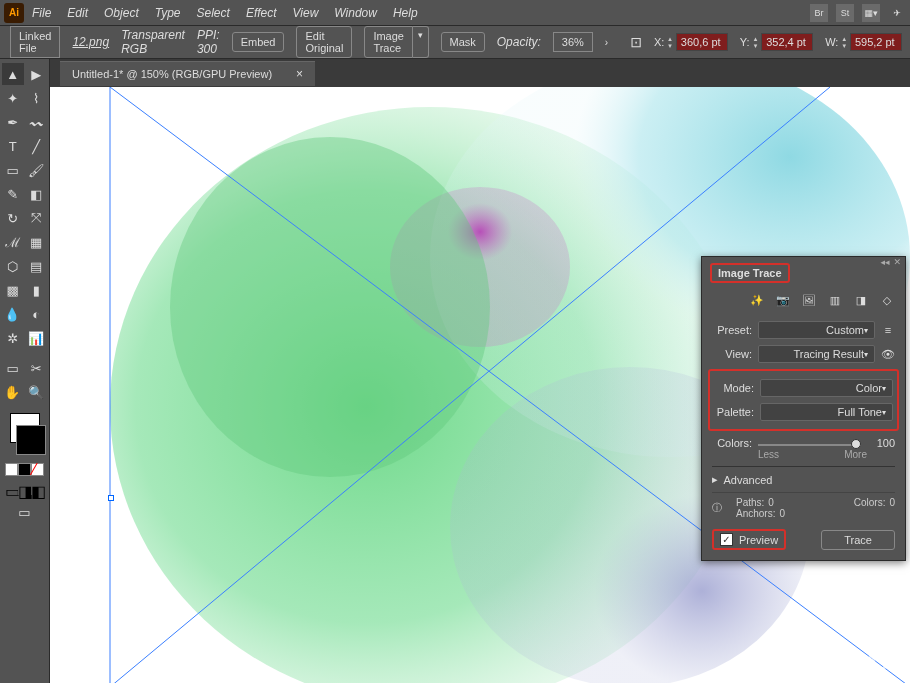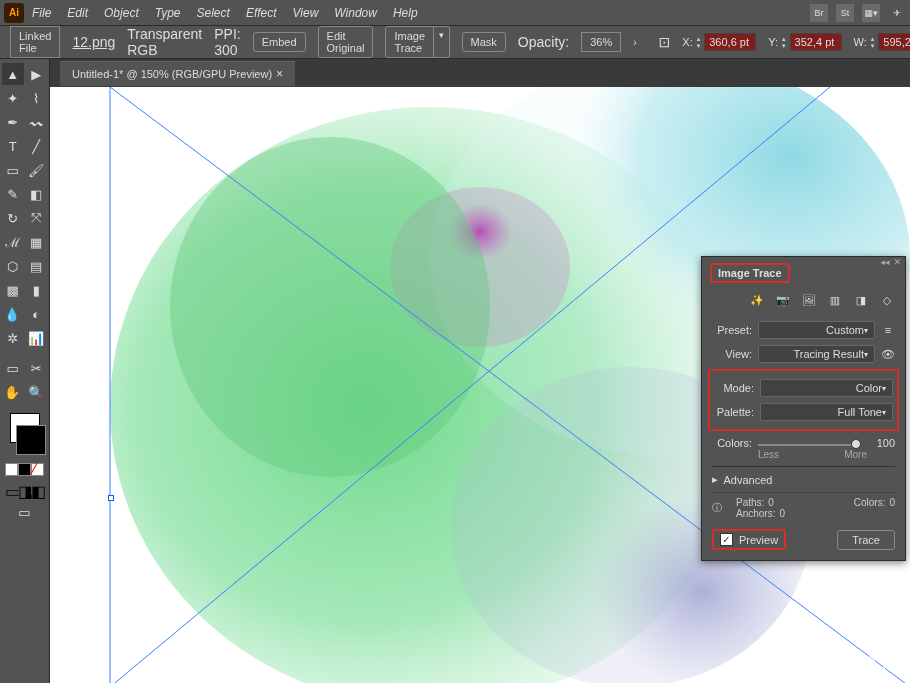--- a/index.html
+++ b/index.html
@@ -7,37 +7,37 @@
 .menubar { height: 25px; background: #535353; display: flex; align-items: center; padding: 0 4px; font-size: 12px; color: #ddd; }
 .ai-logo { width: 20px; height: 20px; background: #3a1c02; color: #ff9a00; display: flex; align-items: center; justify-content: center; font-weight: bold; font-size: 10px; border-radius: 3px; }
 .menu-item { padding: 0 8px; cursor: default; font-style: italic; }
 .menu-icons { margin-left: auto; display: flex; gap: 8px; align-items: center; }
 .menu-icons > span { width: 18px; height: 18px; background: #6a6a6a; display: flex; align-items: center; justify-content: center; font-size: 9px; color: #ddd; }
 .controlbar { height: 34px; background: #535353; border-top: 1px solid #2a2a2a; border-bottom: 1px solid #2a2a2a; display: flex; align-items: center; padding: 0 10px; font-size: 11px; color: #ddd; gap: 12px; }
 .ctrl-box { border: 1px solid #888; padding: 3px 8px; background: #535353; font-size: 11px; color: #ddd; }
 .ctrl-box.btn { border: 1px solid #888; border-radius: 3px; }
 .ctrl-dropdown { display: flex; }
 .ctrl-dropdown .arrow { border: 1px solid #888; border-left: none; padding: 3px 5px; font-size: 9px; border-radius: 0 3px 3px 0; }
-.ctrl-label { font-size: 14px; }
+.ctrl-label { font-size: 12px; font-style: italic; }
 .ctrl-field { display: flex; align-items: center; gap: 4px; }
 .ctrl-input { background: #7f1d1d; border: 1px solid #444; color: #ddd; width: 52px; padding: 2px 4px; font-size: 11px; }
 .ctrl-arrows { display: flex; flex-direction: column; font-size: 7px; line-height: 1; color: #ccc; }
 .main { display: flex; height: 624px; }
 .toolbar { width: 50px; background: #535353; border-right: 1px solid #2a2a2a; padding: 4px 2px; }
 .tool-row { display: flex; gap: 2px; margin-bottom: 2px; justify-content: center; }
 .tool { width: 22px; height: 22px; background: #535353; display: flex; align-items: center; justify-content: center; color: #ddd; font-size: 13px; }
 .tool.selected { background: #3a3a3a; }
 .swatch-area { margin-top: 10px; display: flex; flex-direction: column; align-items: center; }
 .swatch-big { width: 30px; height: 30px; background: #fff; border: 1px solid #000; position: relative; }
 .swatch-big2 { width: 30px; height: 30px; background: #000; border: 1px solid #888; position: relative; margin-top: -18px; margin-left: 12px; }
 .swatch-row { display: flex; gap: 0; margin-top: 4px; }
 .swatch-sm { width: 13px; height: 13px; border: 1px solid #888; }
 .canvas-area { flex: 1; display: flex; flex-direction: column; }
 .tabbar { height: 28px; background: #3a3a3a; display: flex; align-items: center; padding-left: 10px; }
-.tab { background: #535353; padding: 5px 12px; font-size: 11px; color: #ddd; display: flex; align-items: center; gap: 4px; border-top: 1px solid #666; }
+.tab { background: #535353; padding: 5px 12px; font-size: 11px; color: #ddd; display: flex; align-items: center; gap: 24px; border-top: 1px solid #666; }
 .tab-close { font-size: 12px; cursor: default; }
 .canvas { flex: 1; background: #fff; position: relative; overflow: hidden; }
 .watercolor { position: absolute; inset: 0; }
 .diag-lines { position: absolute; inset: 0; pointer-events: none; }
 .panel { position: absolute; right: 4px; top: 256px; width: 205px; background: #535353; border: 1px solid #2a2a2a; font-size: 11px; color: #ddd; box-shadow: 0 2px 8px rgba(0,0,0,0.5); }
 .panel-header { padding: 6px 8px; display: flex; align-items: center; position: relative; }
 .panel-title { font-weight: bold; font-size: 11px; }
 .panel-ctrls { position: absolute; right: 0; top: -2px; font-size: 9px; color: #aaa; display: flex; gap: 4px; padding: 2px 4px; }
 .highlight-box { border: 2px solid #d4302a; border-radius: 3px; padding: 2px 6px; }
 .panel-icons { display: flex; gap: 10px; justify-content: flex-end; padding: 4px 10px; }
@@ -51,21 +51,21 @@
 .highlight-group { border: 2px solid #d4302a; border-radius: 3px; padding: 2px 4px; margin: 2px -4px; }
 .slider-row { margin: 6px 0; }
 .slider-track { height: 2px; background: #888; position: relative; margin: 6px 0 2px; }
 .slider-thumb { width: 10px; height: 10px; border-radius: 50%; background: #ddd; border: 1px solid #333; position: absolute; right: 0; top: -5px; }
 .slider-labels { display: flex; justify-content: space-between; font-size: 10px; color: #aaa; }
 .advanced-row { display: flex; align-items: center; gap: 6px; padding: 6px 0; border-top: 1px solid #333; margin-top: 6px; cursor: default; }
 .info-row { display: flex; justify-content: space-between; padding: 4px 0; font-size: 10px; color: #ccc; border-top: 1px solid #444; }
 .info-item { display: flex; gap: 4px; }
 .bottom-row { display: flex; justify-content: space-between; align-items: center; padding: 6px 0 2px; }
 .checkbox { width: 13px; height: 13px; background: #fff; border: 1px solid #333; display: flex; align-items: center; justify-content: center; font-size: 10px; color: #333; }
-.trace-btn { border: 1px solid #888; padding: 3px 14px; border-radius: 3px; font-size: 11px; background: #535353; }
+.trace-btn { border: 1px solid #888; padding: 3px 22px; border-radius: 3px; font-size: 11px; background: #535353; }
 .sel-handle { position: absolute; width: 6px; height: 6px; border: 1px solid #0066ff; background: #fff; }
 .watermark { position: absolute; right: 10px; bottom: 5px; color: rgba(255,255,255,0.6); font-size: 24px; font-style: italic; font-weight: bold; letter-spacing: 2px; }
 </style>
 </head>
 <body>
 
 <div class="menubar">
   <div class="ai-logo">Ai</div>
   <span class="menu-item">File</span>
   <span class="menu-item">Edit</span>

